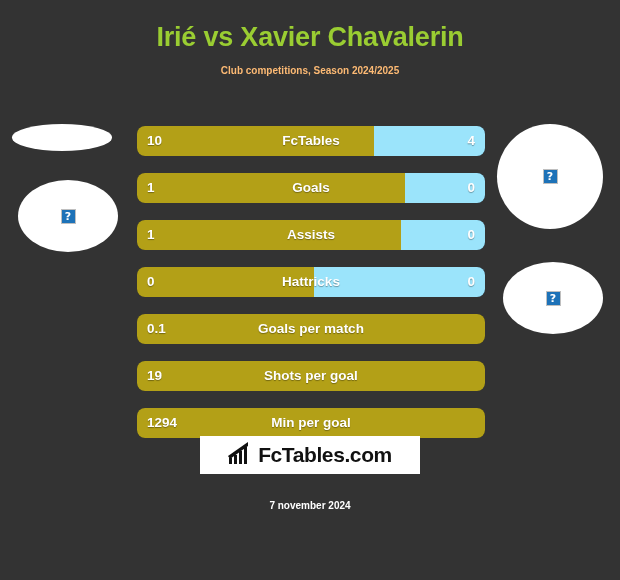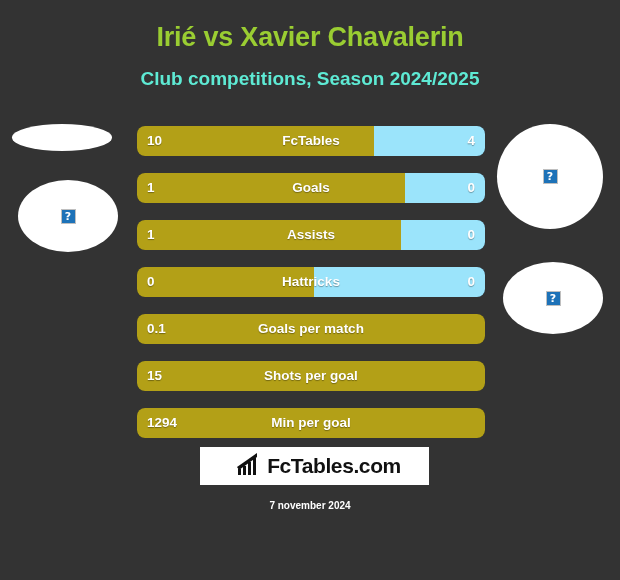--- a/index.html
+++ b/index.html
@@ -22,24 +22,24 @@
   }
   .title {
     font-size: 27px;
     font-weight: bold;
     color: #9ACD32;
     letter-spacing: -0.2px;
     line-height: 34px;
     white-space: nowrap;
   }
   .subtitle {
-    margin-top: 16px;
-    font-size: 19px;
-    font-weight: bold;
-    color: #5eead4;
+    margin-top: 8px;
+    font-size: 10px;
+    font-weight: bold;
+    color: #fdba74;
     line-height: 18px;
   }
 
   
   .side-img {
     position: absolute;
     background: #ffffff;
     display: flex;
     align-items: center;
     justify-content: center;
@@ -102,29 +102,28 @@
     white-space: nowrap;
   }
   .bar-label { left: 0; right: 0; text-align: center; }
   .bar-val-left  { left: 10px; }
   .bar-val-right { right: 10px; }
 
   
   .logo-box {
     position: absolute;
     left: 200px;
-    top: 447px;
+    top: 436px;
     width: 220px;
     height: 38px;
     background: #ffffff;
     display: flex;
     align-items: center;
     justify-content: center;
     gap: 4px;
-    padding-left: 9px;
   }
   .logo-icon { display: block; }
   .logo-text {
     font-size: 21px;
     font-weight: bold;
     color: #111111;
     letter-spacing: -0.4px;
     line-height: 22px;
   }
   .footer-date {
@@ -189,21 +188,21 @@
       <div class="bar-label">Hattricks</div>
       <div class="bar-val-right">0</div>
     </div>
     <div class="bar-row">
       <div class="bar-fill-left" style="width: 100%; background: rgb(179, 160, 23);"></div>
       <div class="bar-val-left">0.1</div>
       <div class="bar-label">Goals per match</div>
     </div>
     <div class="bar-row">
       <div class="bar-fill-left" style="width: 100%; background: rgb(179, 160, 23);"></div>
-      <div class="bar-val-left">15</div>
+      <div class="bar-val-left">19</div>
       <div class="bar-label">Shots per goal</div>
     </div>
     <div class="bar-row">
       <div class="bar-fill-left" style="width: 100%; background: rgb(179, 160, 23);"></div>
       <div class="bar-val-left">1294</div>
       <div class="bar-label">Min per goal</div>
     </div>
   </div>
 
 <div class="logo-box">

